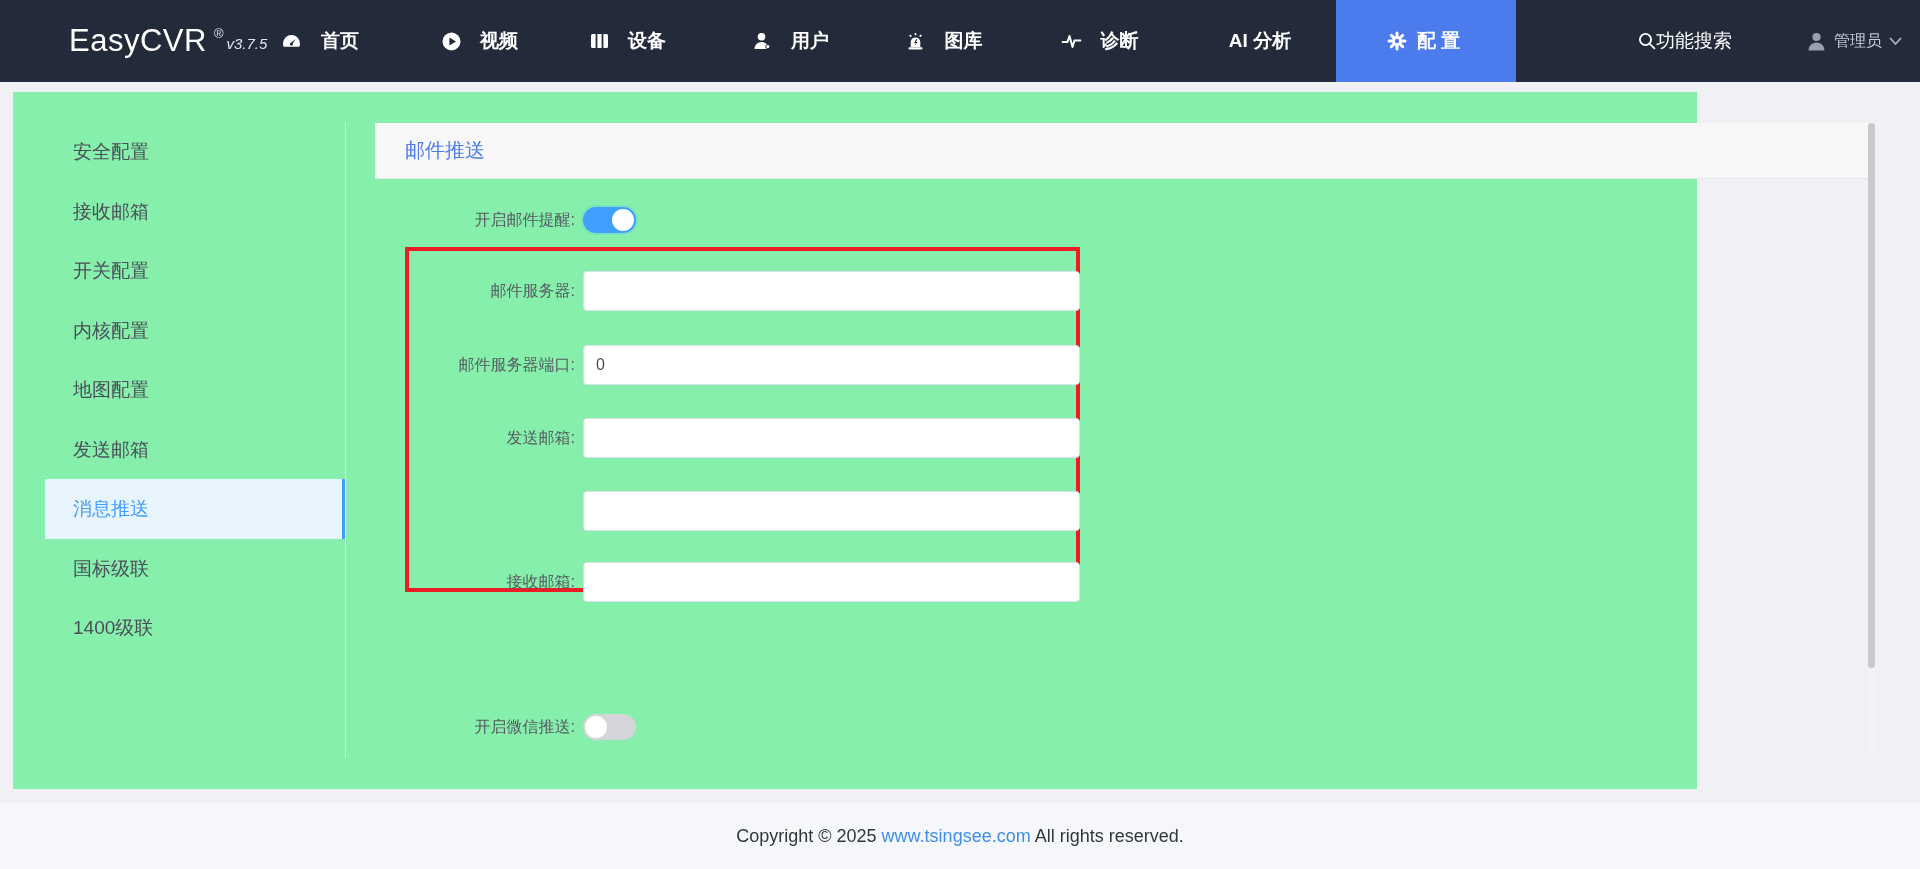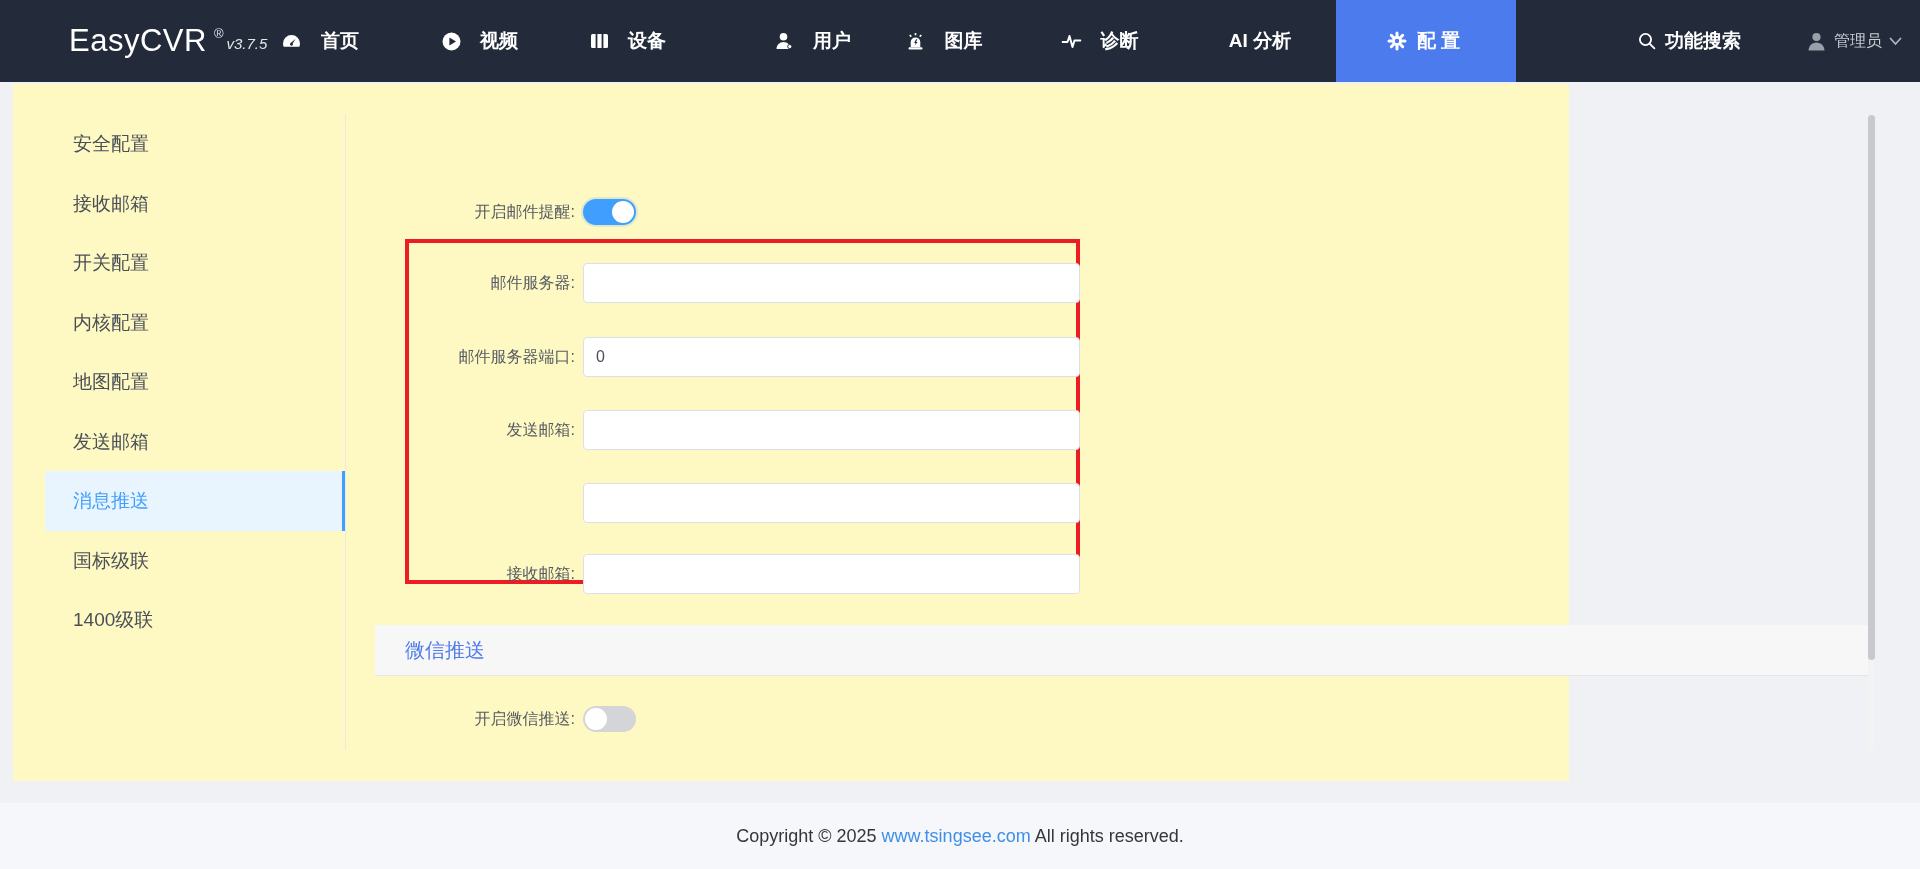--- a/index.html
+++ b/index.html
@@ -31,33 +31,33 @@
   }
   .nav-tab-active {
     position:absolute; left:1336px; top:0; width:180px; height:82px;
     background:#4c7bee;
     display:flex; align-items:center; justify-content:center; gap:10px;
     color:#ffffff; font-size:19px; font-weight:700; letter-spacing:5px;
     cursor:pointer;
   }
   .search-group {
     position:absolute; left:1638px; top:0; height:82px;
-    display:flex; align-items:center; gap:9px;
-    color:#ffffff; font-size:19px; font-weight:700; cursor:pointer;text-align:center;
+    display:flex; align-items:center; 
+    color:#ffffff; font-size:19px; font-weight:400; cursor:pointer;text-align:center;
   }
   .user-group {
     position:absolute; left:1806px; top:0; height:82px;
     display:flex; align-items:center; gap:7px;
     color:#c9ced6; font-size:16px; cursor:pointer;
   }
   .nav-icon { display:block; }
   
   .container {
-    position:absolute; left:13px; top:84px; width:1556px; height:697px;
-    background:#fef9c3;
+    position:absolute; left:13px; top:92px; width:1684px; height:697px;
+    background:#86efac;
   }
   .sidebar { position:absolute; left:0; top:30px; width:333px; }
   .side-item {
     position:absolute; left:32px; width:301px; height:60px;
     line-height:60px; padding-left:28px;
     font-size:19px; color:#4a4f57; cursor:pointer;
   }
   .side-item.active {
     background:#e9f5fe; color:#409eff;
     border-right:4px solid #409eff;
@@ -149,21 +149,21 @@
 
   <div class="nav-item" style="left:628px">
     <svg class="nav-icon" width="19" height="18" viewBox="0 0 19 18">
       <rect x="1" y="2" width="17" height="14" rx="1.5" fill="#fff"></rect>
       <rect x="5.6" y="2" width="1.8" height="14" fill="#232b3a"></rect>
       <rect x="11.6" y="2" width="1.8" height="14" fill="#232b3a"></rect>
     </svg>
     <span>设备</span>
   </div>
 
-  <div class="nav-item" style="left:813px">
+  <div class="nav-item" style="left:791px">
     <svg class="nav-icon" width="19" height="19" viewBox="0 0 19 19">
       <circle cx="8.5" cy="4.8" r="3.8" fill="#fff"></circle>
       <path d="M1.5 17c0-4 3.1-7 7-7s7 3 7 7z" fill="#fff"></path>
       <circle cx="14.8" cy="14.6" r="2.1" fill="#fff" stroke="#232b3a" stroke-width="1"></circle>
     </svg>
     <span>用户</span>
   </div>
 
   <div class="nav-item" style="left:944px">
     <svg class="nav-icon" width="20" height="19" viewBox="0 0 20 19">
@@ -235,20 +235,23 @@
     <div class="side-item" style="top:179px">内核配置</div>
     <div class="side-item" style="top:238px">地图配置</div>
     <div class="side-item" style="top:298px">发送邮箱</div>
     <div class="side-item active" style="top:357px">消息推送</div>
     <div class="side-item" style="top:417px">国标级联</div>
     <div class="side-item" style="top:476px">1400级联</div>
   </div>
 
   <div class="v-divider"></div>
 
+  <div class="section-head" style="top:31px">
+    <span>邮件推送</span>
+  </div>
 
   <div class="form-label" style="top:115px; line-height:26px;">开启邮件提醒:</div>
   <div class="switch on" style="top:115px">
     <div class="knob"></div>
   </div>
 
   <div class="red-box"></div>
 
   <div class="form-label" style="top:179px">邮件服务器:</div>
   <input class="form-input" style="top: 179px;" value="">
@@ -257,23 +260,20 @@
   <input class="form-input" style="top: 253px;" value="0">
 
   <div class="form-label" style="top:326px">发送邮箱:</div>
   <input class="form-input" style="top: 326px;" value="">
 
   <input class="form-input" style="top: 399px;" value="">
 
   <div class="form-label" style="top:470px">接收邮箱:</div>
   <input class="form-input" style="top: 470px;" value="">
 
-  <div class="section-head" style="top:541px; height:51px; line-height:50px;">
-    <span>微信推送</span>
-  </div>
 
   <div class="form-label" style="top:622px; line-height:26px;">开启微信推送:</div>
   <div class="switch off" style="top:622px">
     <div class="knob"></div>
   </div>
 
   <div class="scrollbar-track">
     <div class="scrollbar-thumb"></div>
   </div>
 </div>

